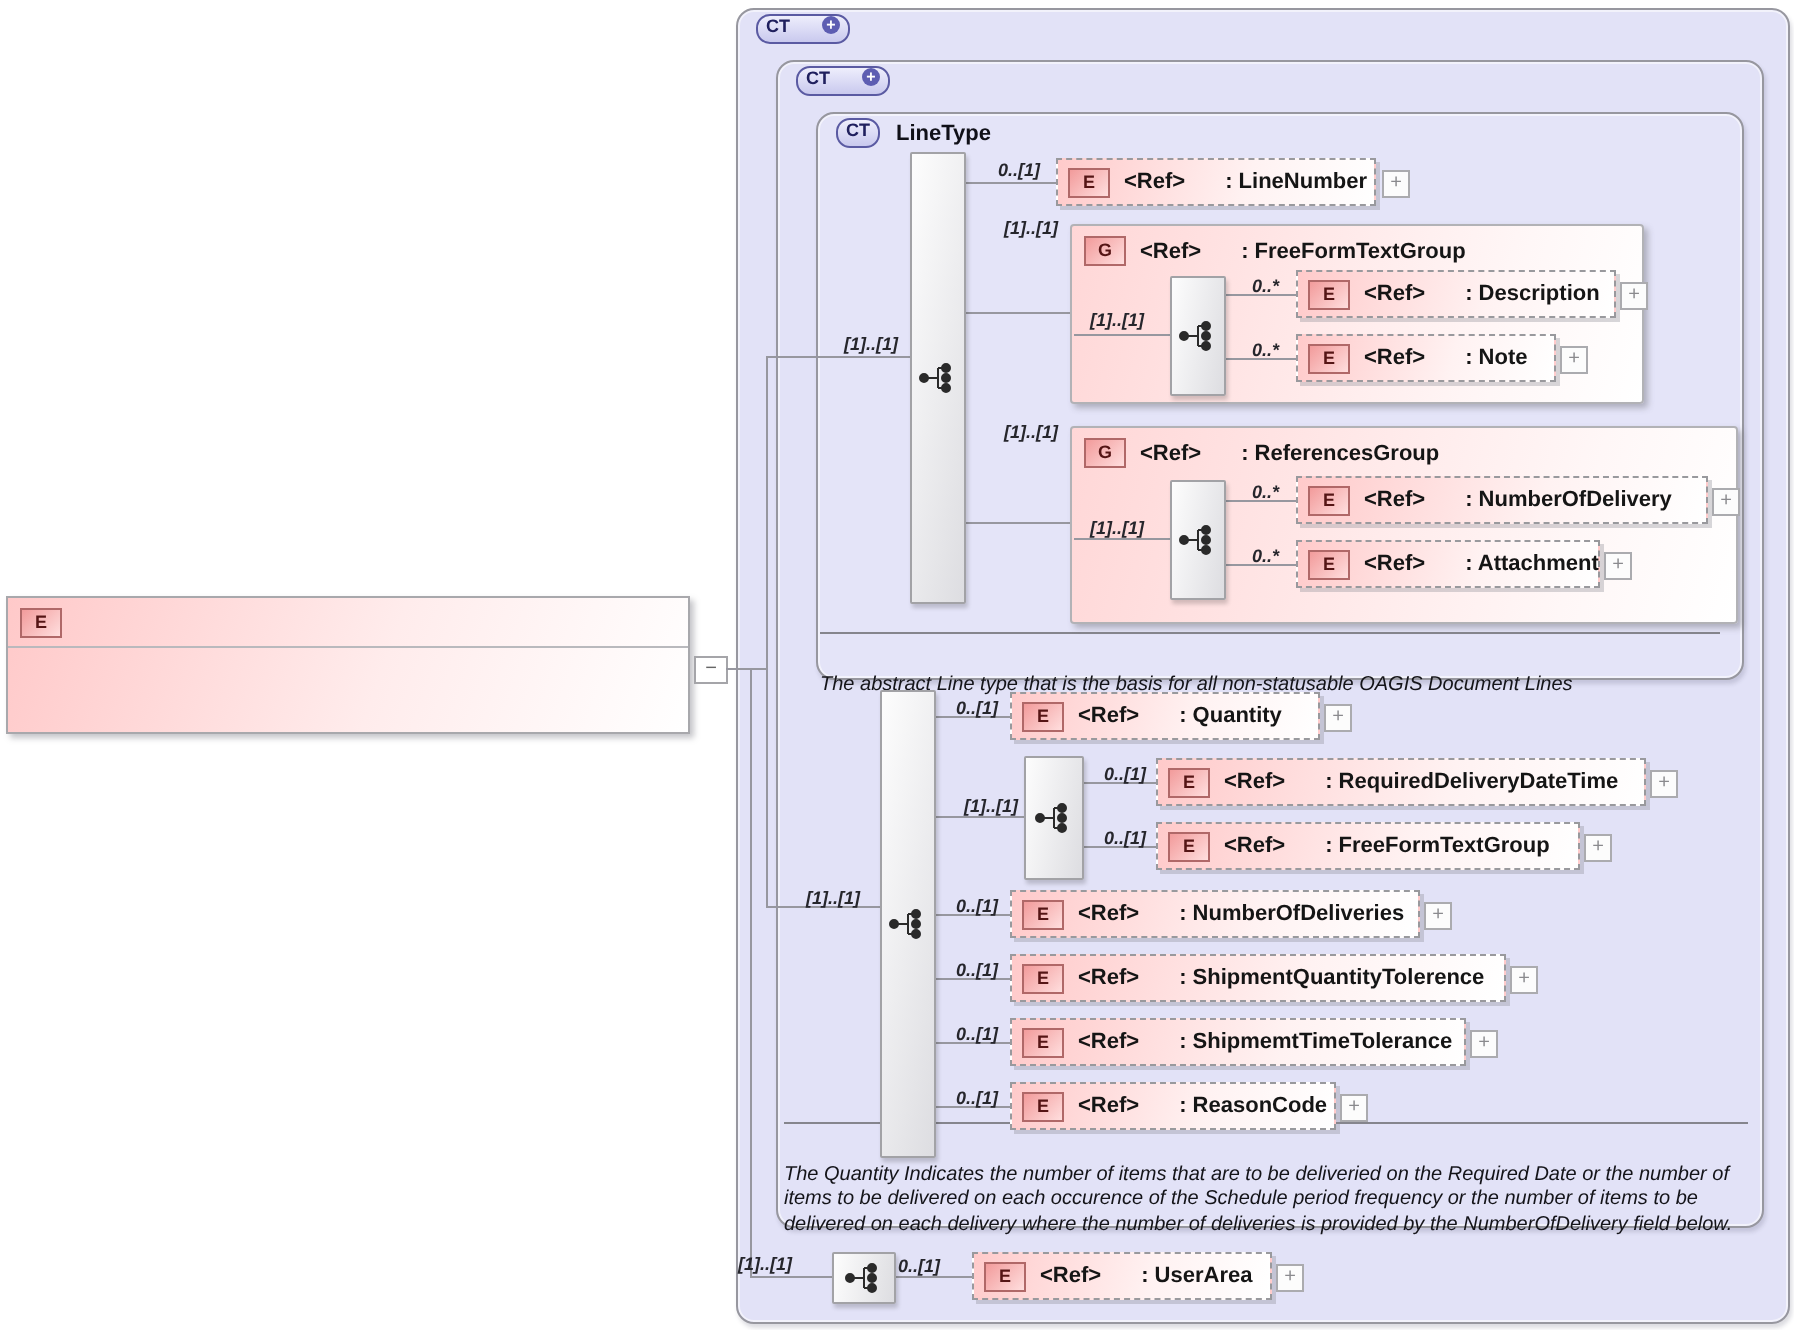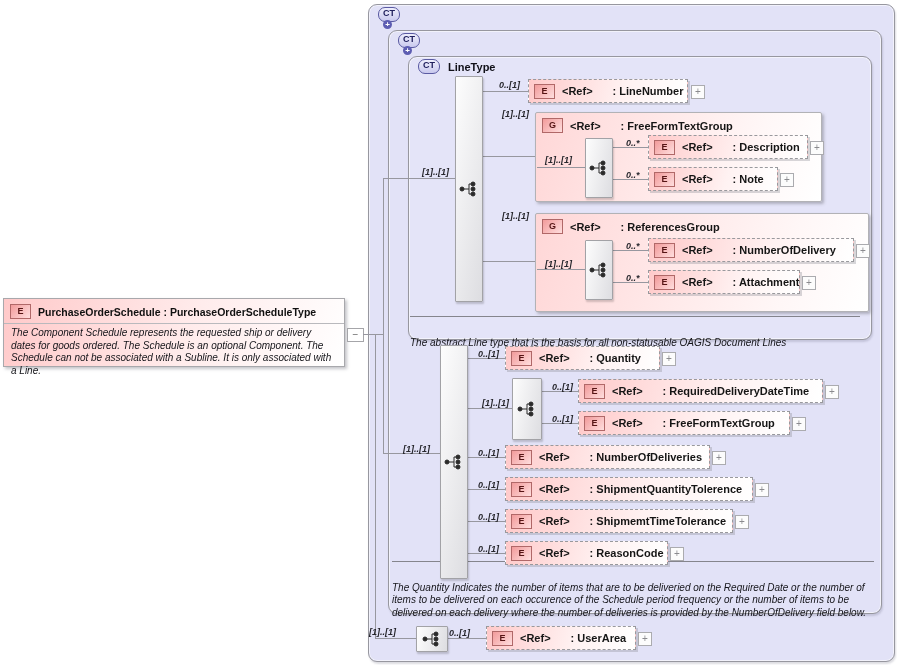--- a/index.html
+++ b/index.html
@@ -4,23 +4,23 @@
 <style>
   html,body{margin:0;padding:0;background:#fff;}
   #stage{position:relative;width:897px;height:665px;background:#ffffff;overflow:hidden;
          font-family:"Liberation Sans",sans-serif;}
   .hline{position:absolute;height:1px;background:#97979f;}
   .vline{position:absolute;width:1px;background:#97979f;}
   .ctbox{position:absolute;border:1px solid #97979f;border-radius:9px;background:#e2e2f7;
          box-shadow:1px 2px 2px rgba(60,60,90,.18), inset 0 0 0 1px rgba(255,255,255,.55);}
   .cthead{position:absolute;display:flex;align-items:center;gap:8px;font-weight:bold;
           font-size:11px;color:#101018;white-space:nowrap;}
-  .ctbadge{display:inline-flex;align-items:flex-start;gap:2px;border:1px solid #5a5aa2;border-radius:7px;
+  .ctbadge{display:inline-flex;align-items:flex-start;gap:16px;border:1px solid #5a5aa2;border-radius:7px;
            background:linear-gradient(#eeeefc,#c9c9ee);padding:0 4px;height:13px;font-size:9px;
-           font-weight:bold;color:#20205e;flex-direction:column;}
+           font-weight:bold;color:#20205e;}
   .ctplus{display:inline-block;width:9px;height:9px;border-radius:50%;background:#5d5db2;color:#fff;
           font-size:8px;line-height:9px;text-align:center;font-weight:bold;}
   .seq{position:absolute;border:1px solid #a2a2a6;border-radius:1px;
        background:linear-gradient(100deg,#fdfdfd,#dddde1);
        box-shadow:1px 2px 2px rgba(0,0,0,.18);display:flex;align-items:center;justify-content:center;}
   .group{position:absolute;border:1px solid #b2b2b6;border-radius:2px;
          background:linear-gradient(105deg,#ffd7d7 0%,#fff7f7 75%,#ffffff 100%);
          box-shadow:2px 2px 3px rgba(110,110,120,.45);}
   .ghead{display:flex;align-items:center;padding:5px 0 0 6px;font-size:11px;font-weight:bold;color:#151515;white-space:nowrap;}
   .el{position:absolute;height:24px;display:flex;align-items:center;padding-left:5px;box-sizing:border-box;
@@ -72,23 +72,21 @@
       </span>
     <span>LineType</span>
   </div>
 
   <div class="anno" style="left:410px;top:316px;width:450px;">The abstract Line type that is the basis for all non-statusable OAGIS Document Lines</div>
   <div class="anno" style="left:392px;top:561px;width:482px;">The Quantity Indicates the number of items that are to be deliveried on the Required Date or the number of items to be delivered on each occurence of the Schedule period frequency or the number of items to be delivered on each delivery where the number of deliveries is provided by the NumberOfDelivery field below.</div>
 
   <div class="comp" style="left:3px;top:298px;width:340px;height:67px;">
     <div class="comphead">
       <span class="badge-e">E</span>
-      <span>PurchaseOrderSchedule : PurchaseOrderScheduleType</span>
     </div>
-    <div class="companno">The Component Schedule  represents the requested ship or delivery dates for goods ordered.  The Schedule is an optional Component.  The Schedule can not be associated with a Subline.  It is only associated with a Line.</div>
   </div>
   <div class="minusbox" style="left:347px;top:328px;">−</div>
 
   <div class="hline" style="left:363px;top:334px;width:21px;"></div>
   <div class="vline" style="left:383px;top:178px;height:276px;"></div>
   <div class="hline" style="left:383px;top:178px;width:72px;"></div>
   <div class="hline" style="left:383px;top:453px;width:57px;"></div>
   <div class="vline" style="left:375px;top:334px;height:304px;"></div>
   <div class="hline" style="left:375px;top:638px;width:41px;"></div>
   <div class="hline" style="left:446px;top:638px;width:40px;"></div>

